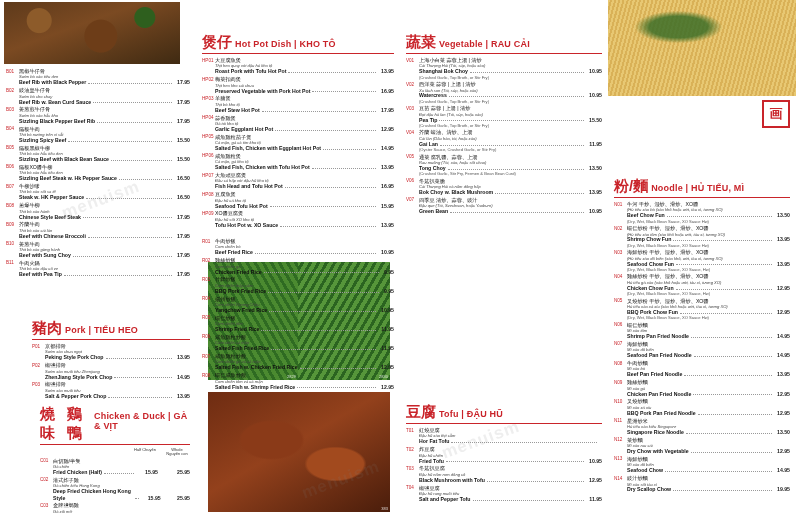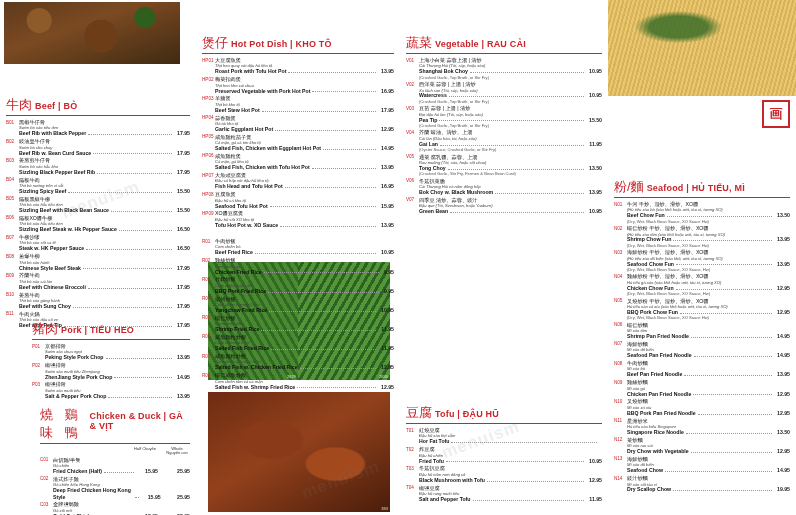--- a/index.html
+++ b/index.html
@@ -64,21 +64,21 @@
   .ph-caption {
     position:absolute; right:2px; bottom:1px; color:#fff; font-size:4px; opacity:.8;
   }
 
   
   .sec-head {
     display:flex; align-items:baseline; gap:3px;
     border-bottom:1px solid #c9242a;
     padding-bottom:1px; margin-bottom:3px;
   }
-  .sec-cn { color:#c9242a; font-size:13px; font-weight:normal; }
+  .sec-cn { color:#c9242a; font-size:15px; font-weight:bold; }
   .sec-en { color:#c9242a; font-size:9px; font-weight:bold; letter-spacing:.2px;margin-top:33px; }
 
   
   .items { margin-bottom:6px; }
   .item {
     display:flex; align-items:flex-start; line-height:1.22; margin-bottom:1.5px;
   }
   .it-no { width:13px; flex:0 0 13px; color:#c9242a; font-size:4.6px; padding-top:.5px; }
   .it-body { flex:1 1 auto; min-width:0; }
   .it-cn { font-size:5.2px; color:#111; }
@@ -136,24 +136,20 @@
   </div>
   <div class="stamp">画</div>
 
   <div class="wm" style="left:60px; top:190px;">menuism</div>
   <div class="wm" style="left:440px; top:430px;">menuism</div>
   <div class="wm" style="left:300px; top:470px;">menuism</div>
 
   <div class="col col1">
 
     <div class="tp-beef pad">
-      <div class="sec-head">
-        <span class="sec-cn">牛肉</span>
-        <span class="sec-en">Beef | BÒ</span>
-      </div>
       <div class="items" id="beef-items">
           <div class="item">
             <div class="it-no">B01</div>
             <div class="it-body">
               <div class="it-cn">黑椒牛仔骨</div>
               <div class="it-vn">Sườn bò xào tiêu đen</div>
               <div class="row2">
                 <span class="it-en">Beef Rib with Black Pepper</span>
                 <span class="dots"></span>
                 <span class="it-price">17.95</span>
@@ -771,21 +767,21 @@
             </div>
           </div>
         </div>
     </div>
   </div>
 
   <div class="col col4">
     <div class="tp4-noodle pad">
       <div class="sec-head">
         <span class="sec-cn">粉/麵</span>
-        <span class="sec-en">Seafood | HỦ TIẾU, MÌ</span>
+        <span class="sec-en">Noodle | HỦ TIẾU, MÌ</span>
       </div>
       <div class="items" id="noodle-items">
           <div class="item">
             <div class="it-no">N01</div>
             <div class="it-body">
               <div class="it-cn">牛河  干炒、湿炒、滑炒、XO醬</div>
               <div class="it-vn">(Hủ tiếu xào bò (xào khô hoặc ướt, tàu xì, tương XO)</div>
               <div class="row2">
                 <span class="it-en">Beef Chow Fun</span>
                 <span class="dots"></span>

